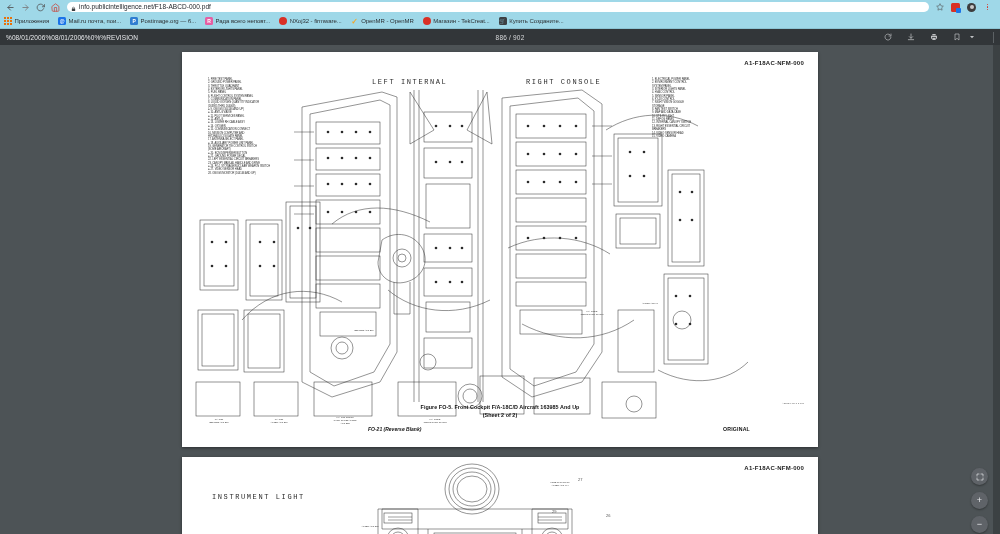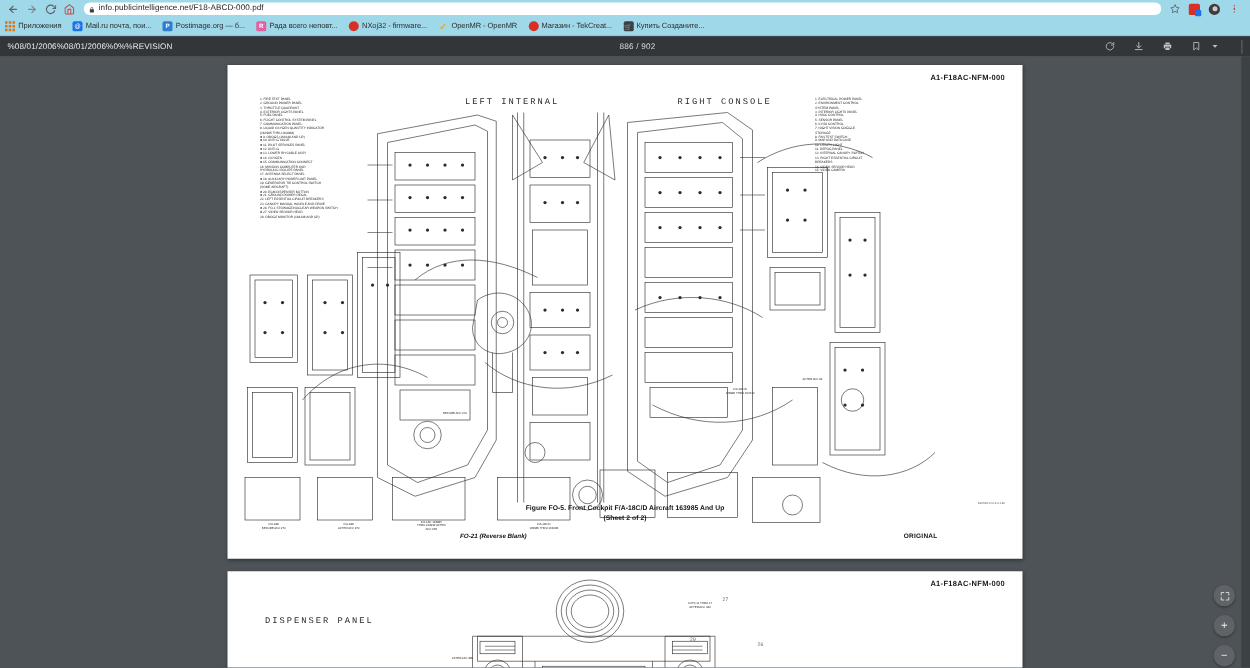--- a/index.html
+++ b/index.html
@@ -442,21 +442,21 @@
 </div>
 
 <div id="pdf-viewer">
   <div id="pages-scroller">
 
     <div class="pdf-page" id="page-1">
 
       <div class="doc-number" style="right:14px; top:8px;">A1-F18AC-NFM-000</div>
 
       <div class="console-label" style="left:190px; top:26px;">LEFT INTERNAL</div>
-      <div class="console-label" style="left:316px; top:26px;padding-left:44px;">RIGHT CONSOLE</div>
+      <div class="console-label" style="left:300px; top:26px;padding-left:44px;">RIGHT CONSOLE</div>
 
       <div class="legend" id="left-legend" style="left:26px; top:26px;">
           <div>1. FIRE TEST PANEL</div>
           <div>2. GROUND POWER PANEL</div>
           <div>3. THROTTLE QUADRANT</div>
           <div>4. EXTERIOR LIGHTS PANEL</div>
           <div>5. FUEL PANEL</div>
           <div>6. FLIGHT CONTROL SYSTEM PANEL</div>
           <div>7. COMMUNICATION PANEL</div>
           <div>8. LIQUID OXYGEN QUANTITY INDICATOR</div>
@@ -704,21 +704,21 @@
       <div class="micro-id" style="right:14px; top:350px;">A2F5D1-FO-5-2-188</div>
 
       <div class="fig-caption" style="left:0; top:352px;">Figure FO-5. Front Cockpit F/A-18C/D Aircraft 163985 And Up</div>
       <div class="fig-caption" style="left:0; top:360px;">(Sheet 2 of 2)</div>
       <div class="fig-sub" style="left:186px; top:374px;">FO-21  (Reverse Blank)</div>
       <div class="fig-right" style="right:68px; top:374px;">ORIGINAL</div>
     </div>
 
     <div class="pdf-page" id="page-2">
       <div class="doc-number" style="right:14px; top:8px;">A1-F18AC-NFM-000</div>
-      <div class="panel-label" style="left:30px; top:36px;">DISPENSER PANEL</div>
+      <div class="panel-label" style="left:30px; top:36px;">INSTRUMENT LIGHT</div>
 
       <div class="drawing">
         <svg viewBox="0 0 636 395" preserveAspectRatio="none">
           <g stroke="#2b2b2b" stroke-width="0.5" fill="none">
 
             <ellipse cx="290" cy="32" rx="27" ry="25"></ellipse>
             <ellipse cx="290" cy="32" rx="23" ry="21"></ellipse>
             <ellipse cx="290" cy="32" rx="19" ry="17"></ellipse>
             <ellipse cx="290" cy="32" rx="15" ry="13"></ellipse>
 

